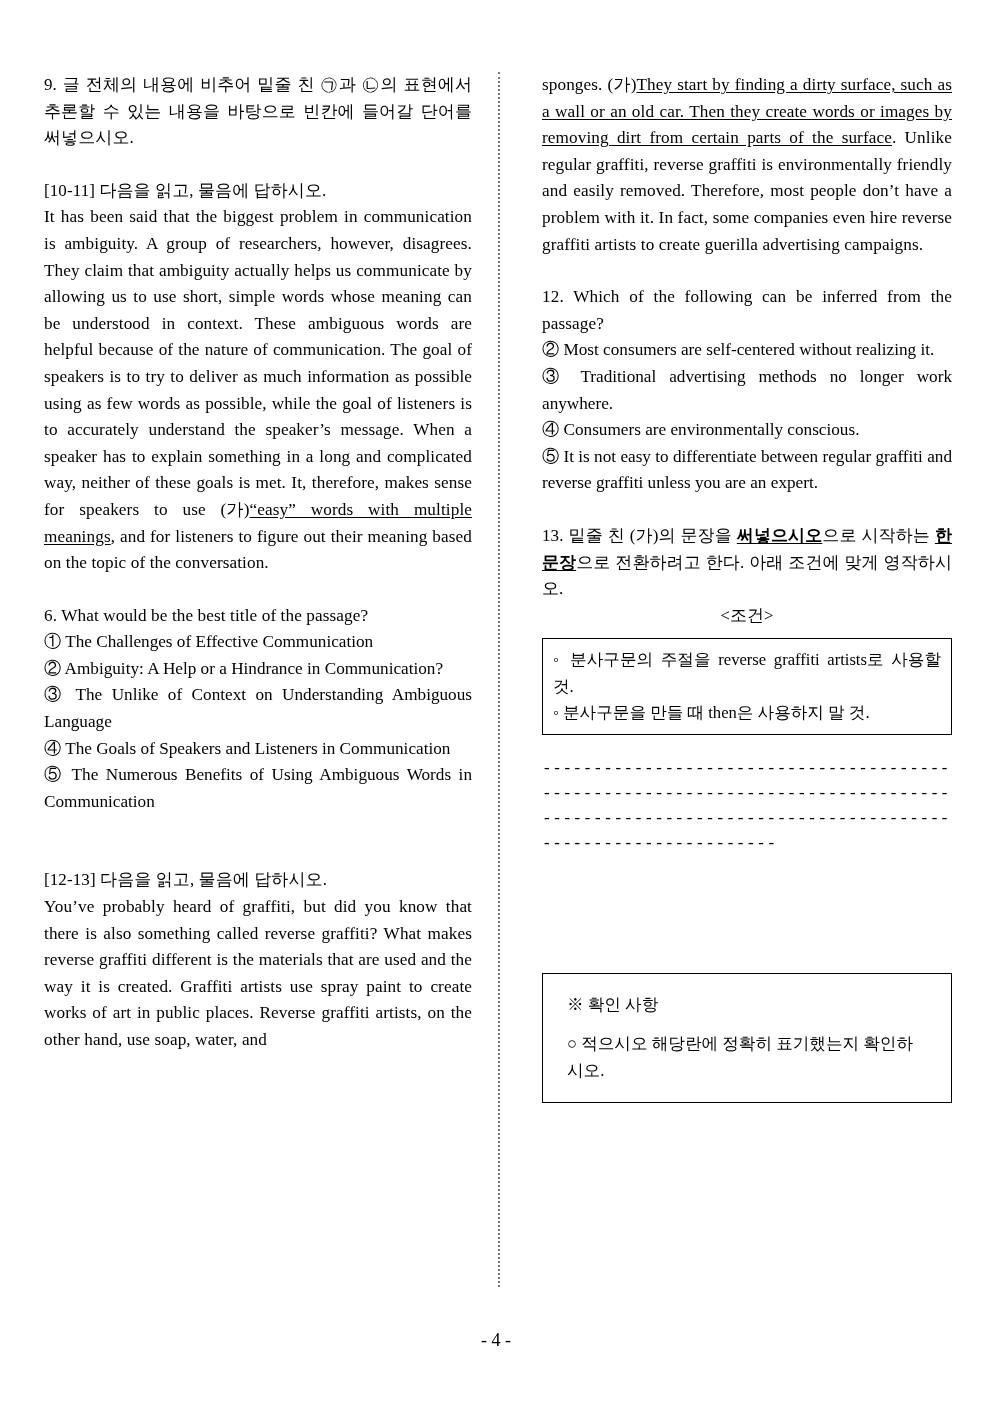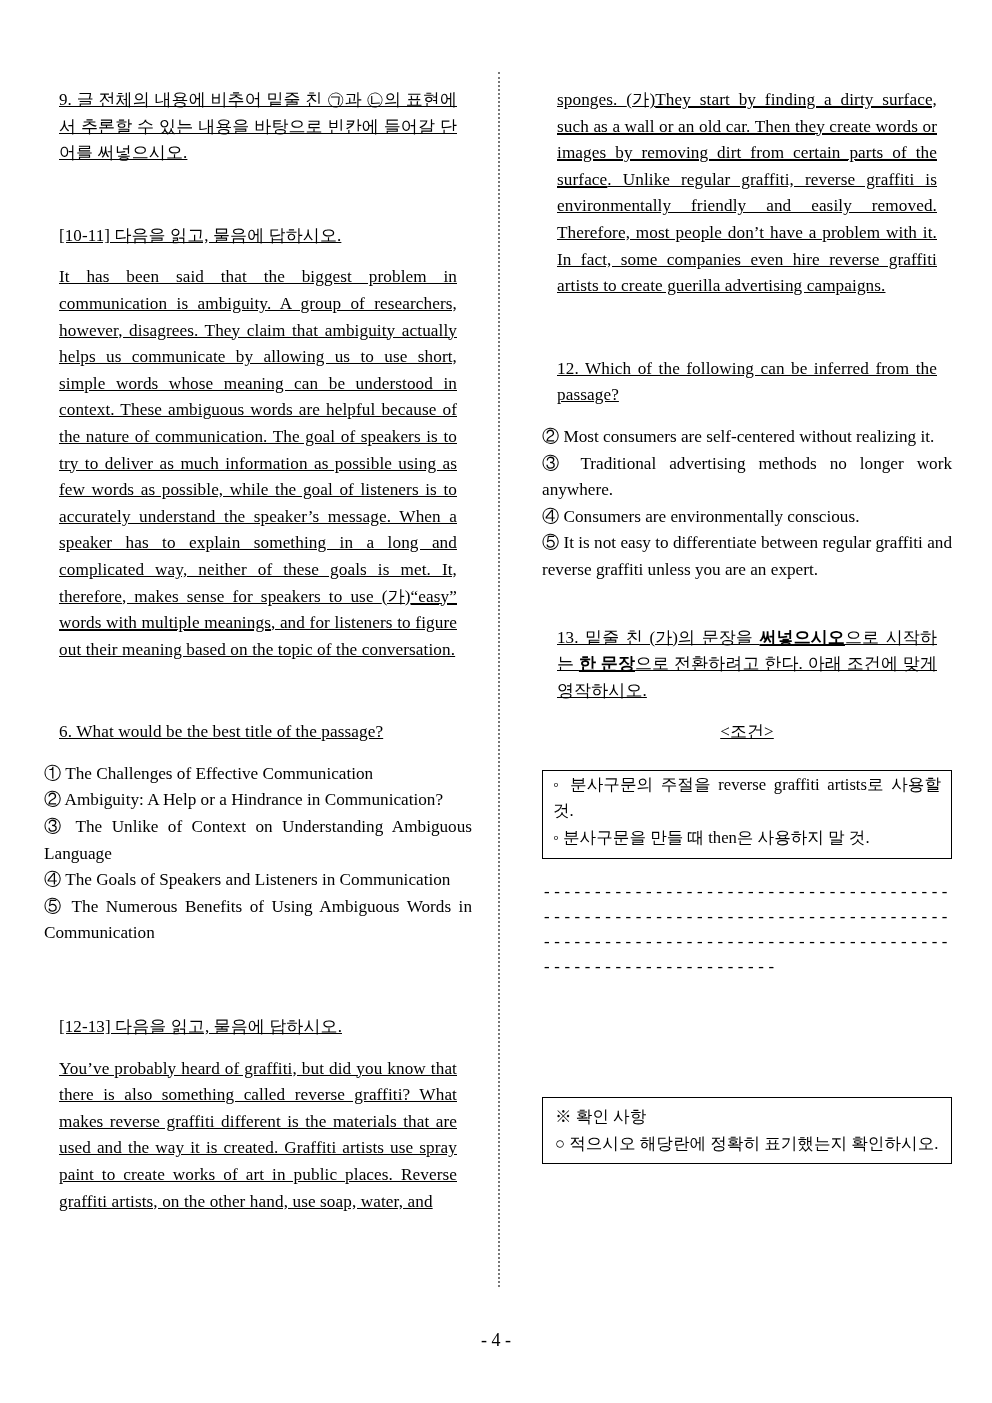--- a/index.html
+++ b/index.html
@@ -47,22 +47,21 @@
     align-self: stretch;
   }
 
   
   .block {
     text-align: justify;
     text-justify: inter-word;
     font-size: 17.2px;
     line-height: 26.6px;
     letter-spacing: 0.1px;
-    margin: 15px;
-    text-decoration: underline;
+    margin: 0;
   }
   .block.ko { font-size: 17.0px; }
 
   .gap-lg { height: 26px; }
   .gap-sm { height: 9px; }
 
   .u { text-decoration: underline; text-underline-offset: 2px; }
   .bu { font-weight: bold; text-decoration: underline; text-underline-offset: 2px; }
   .nowrapmark { white-space: nowrap; }
 
@@ -73,34 +72,34 @@
     line-height: 26.6px;
     margin: 0;
   }
 
   .center { text-align: center; }
 
   
   .box {
     border: 1.4px solid #000;
     box-sizing: border-box;
-    padding: 1px 10px 7px 10px;
+    padding: 8px 10px 7px 10px;
     font-size: 16.6px;
     line-height: 26.4px;
   }
   .box .li { text-align: justify; text-justify: inter-word; margin: 0; }
 
   .box-check {
     border: 1.4px solid #000;
     box-sizing: border-box;
     padding: 5px 10px 6px 12px;
     font-size: 16.6px;
     line-height: 27px;
   }
-  .box-check p { margin: 0; }
+  .box-check p { margin: 12px; }
 
   
   .rules { margin-top: 22px; }
   .rule {
     font-family: "Liberation Mono", "DejaVu Sans Mono", monospace;
     font-size: 16px;
     line-height: 25px;
     letter-spacing: 0.6px;
     white-space: pre;
     overflow: hidden;

